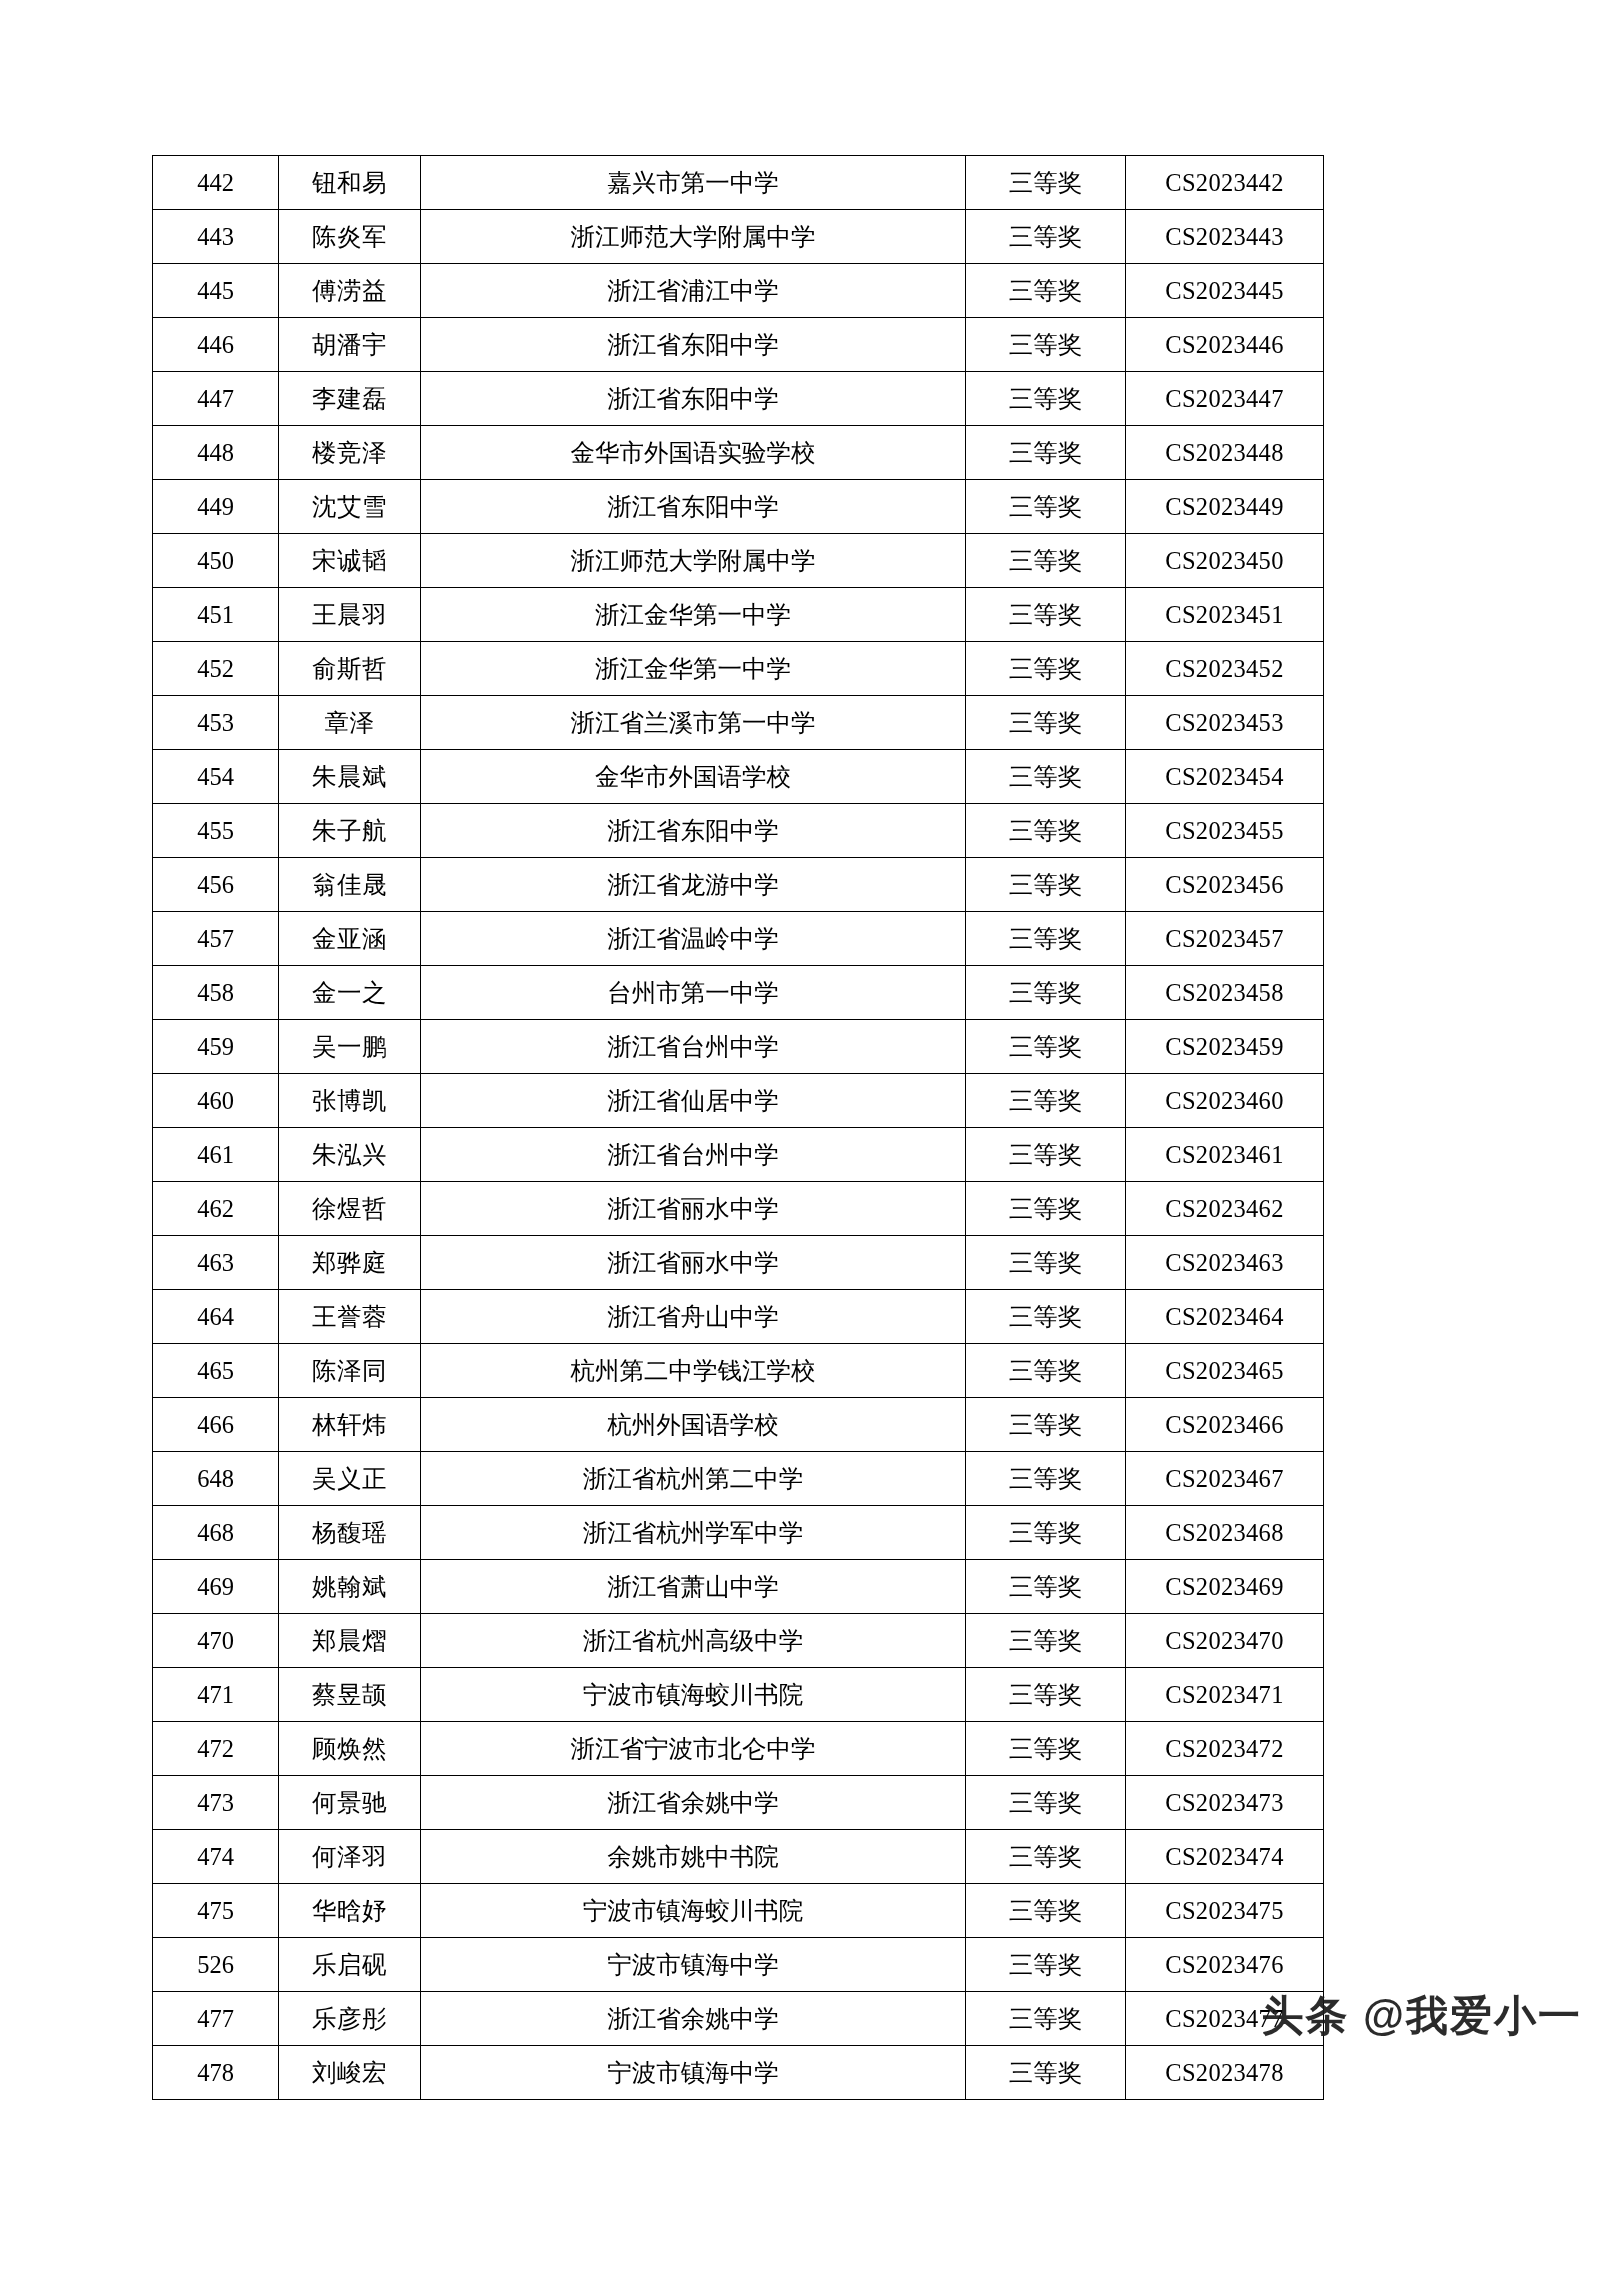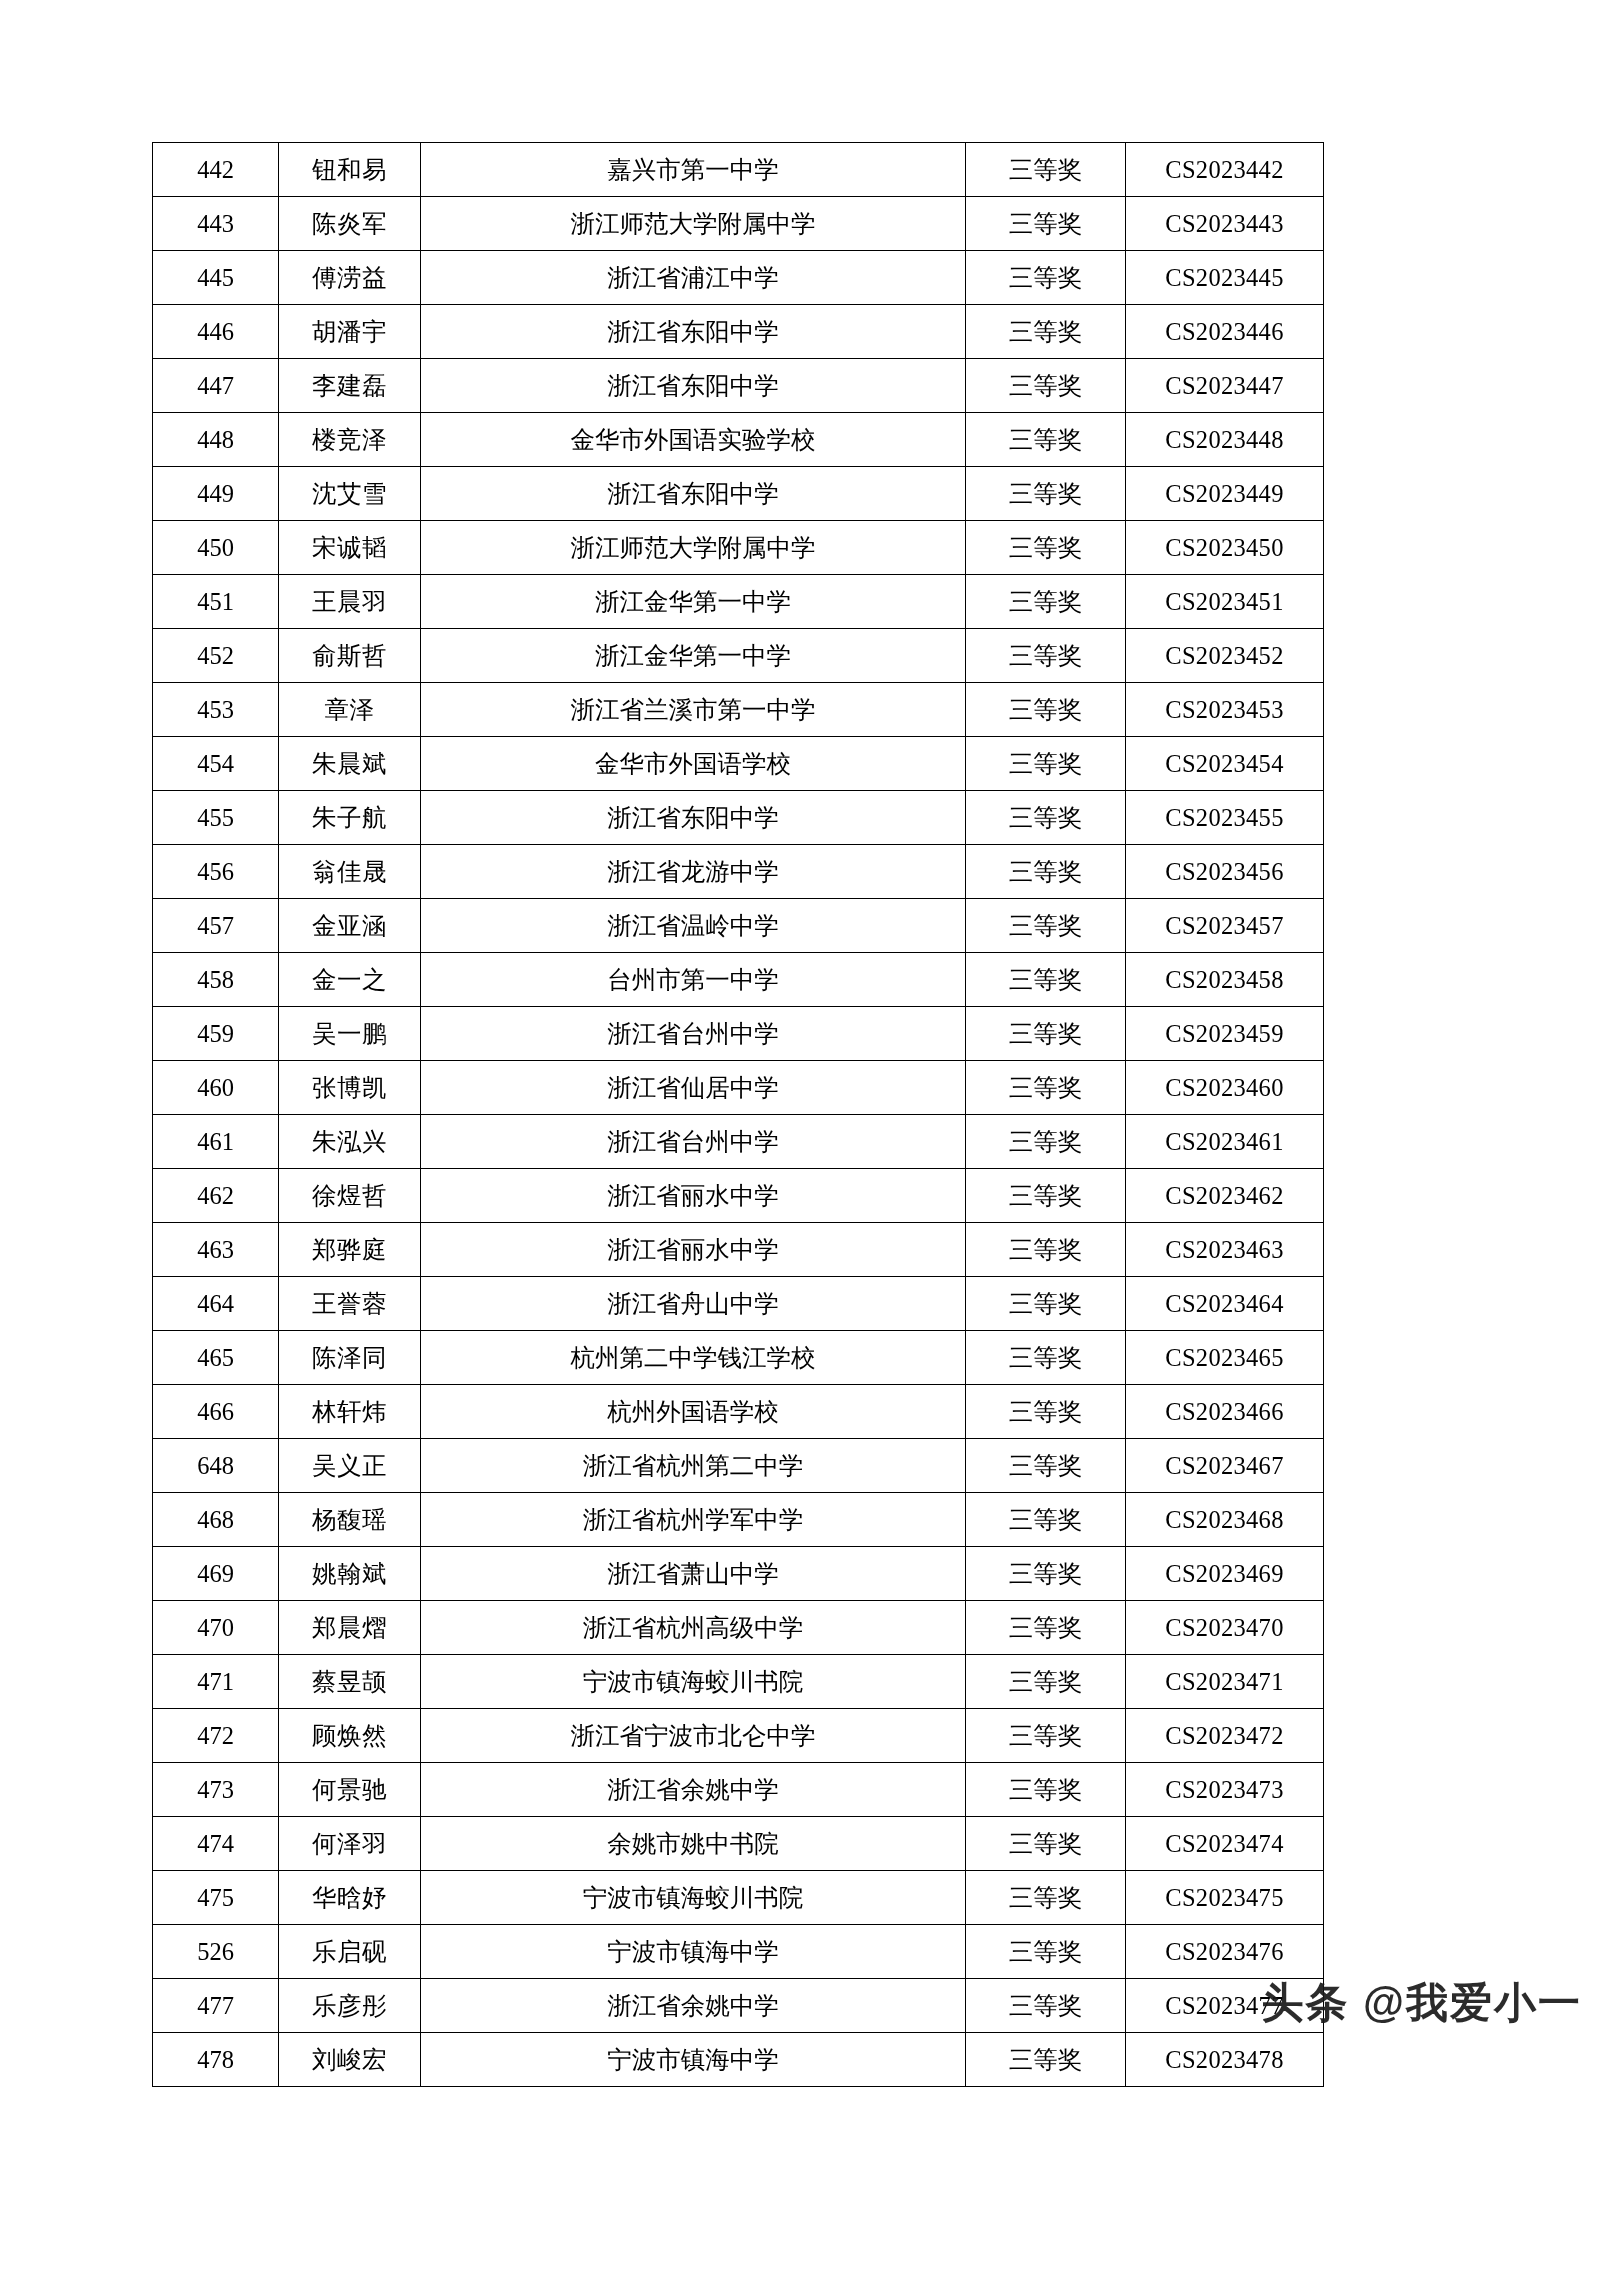--- a/index.html
+++ b/index.html
@@ -11,21 +11,21 @@
   body {
     width: 1621px;
     height: 2293px;
     position: relative;
     font-family: "Liberation Serif", "DejaVu Serif", serif;
     color: #000000;
     overflow: hidden;
   }
   .page {
     position: absolute;
-    left: 0; top: 0;
+    left: 0; top: 13px;
     width: 1621px;
     height: 2064px;
   }
   .table-wrap {
     position: absolute;
     left: 152px;
     top: 142px;
     width: 1171px;
   }
   table.award-table {

